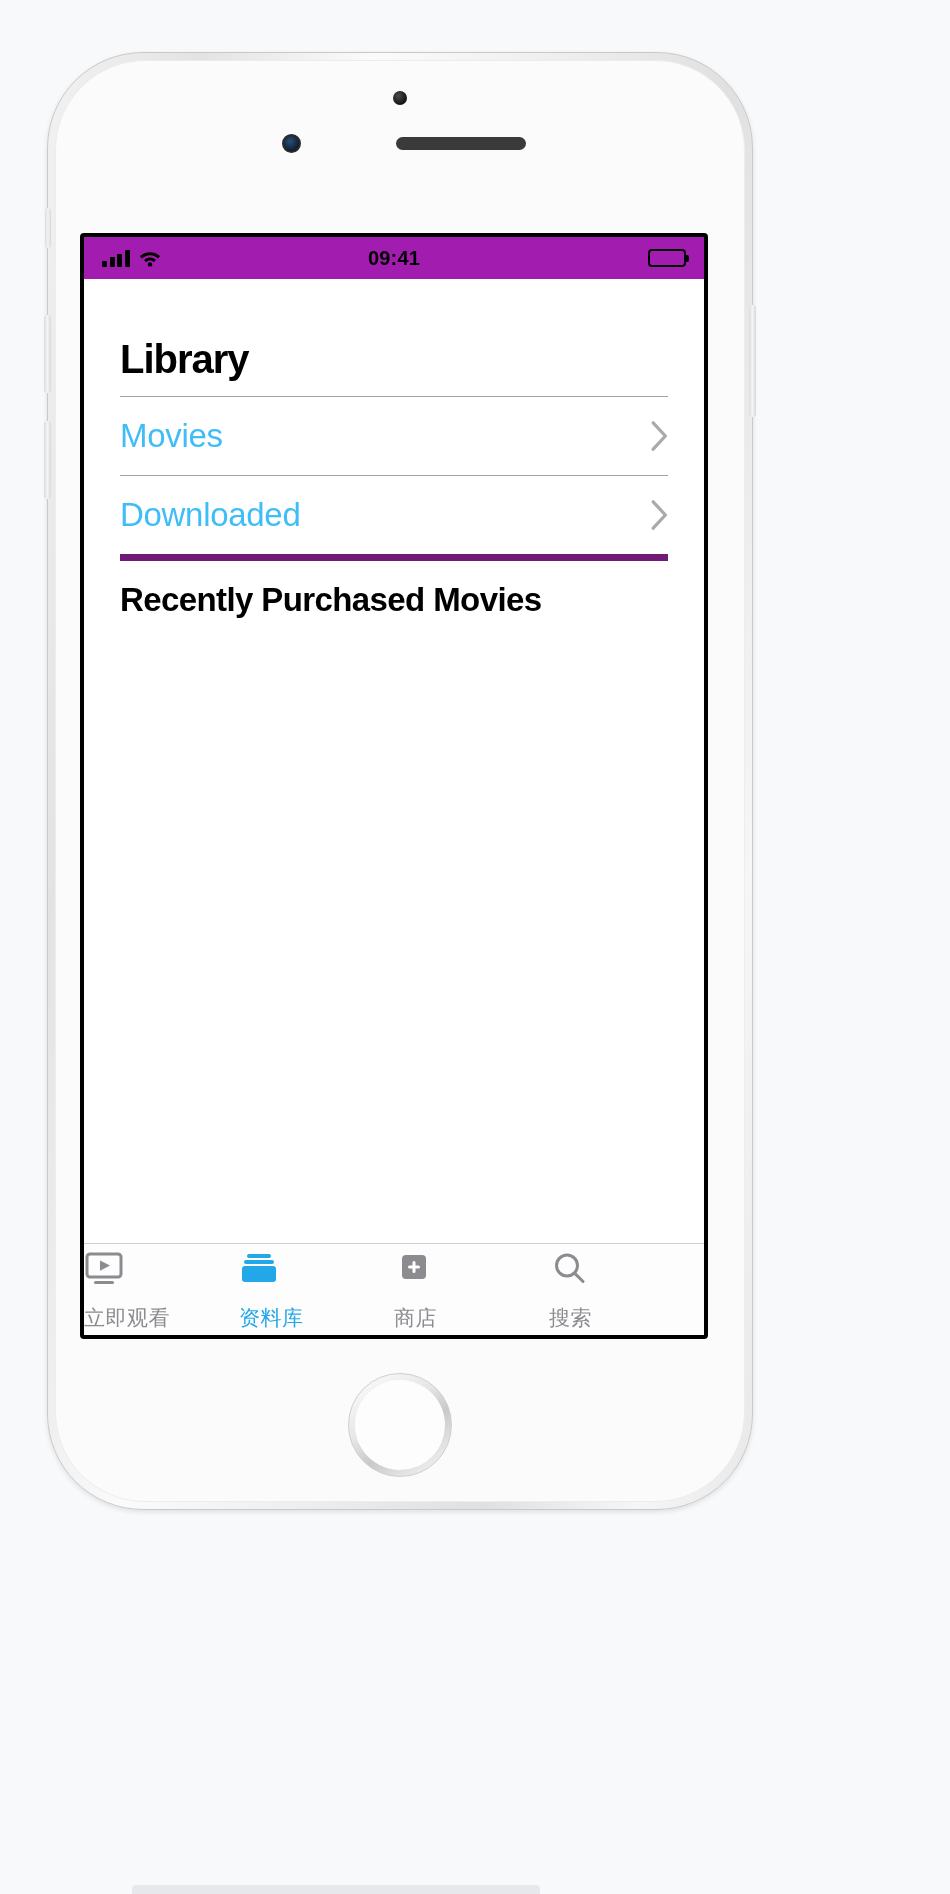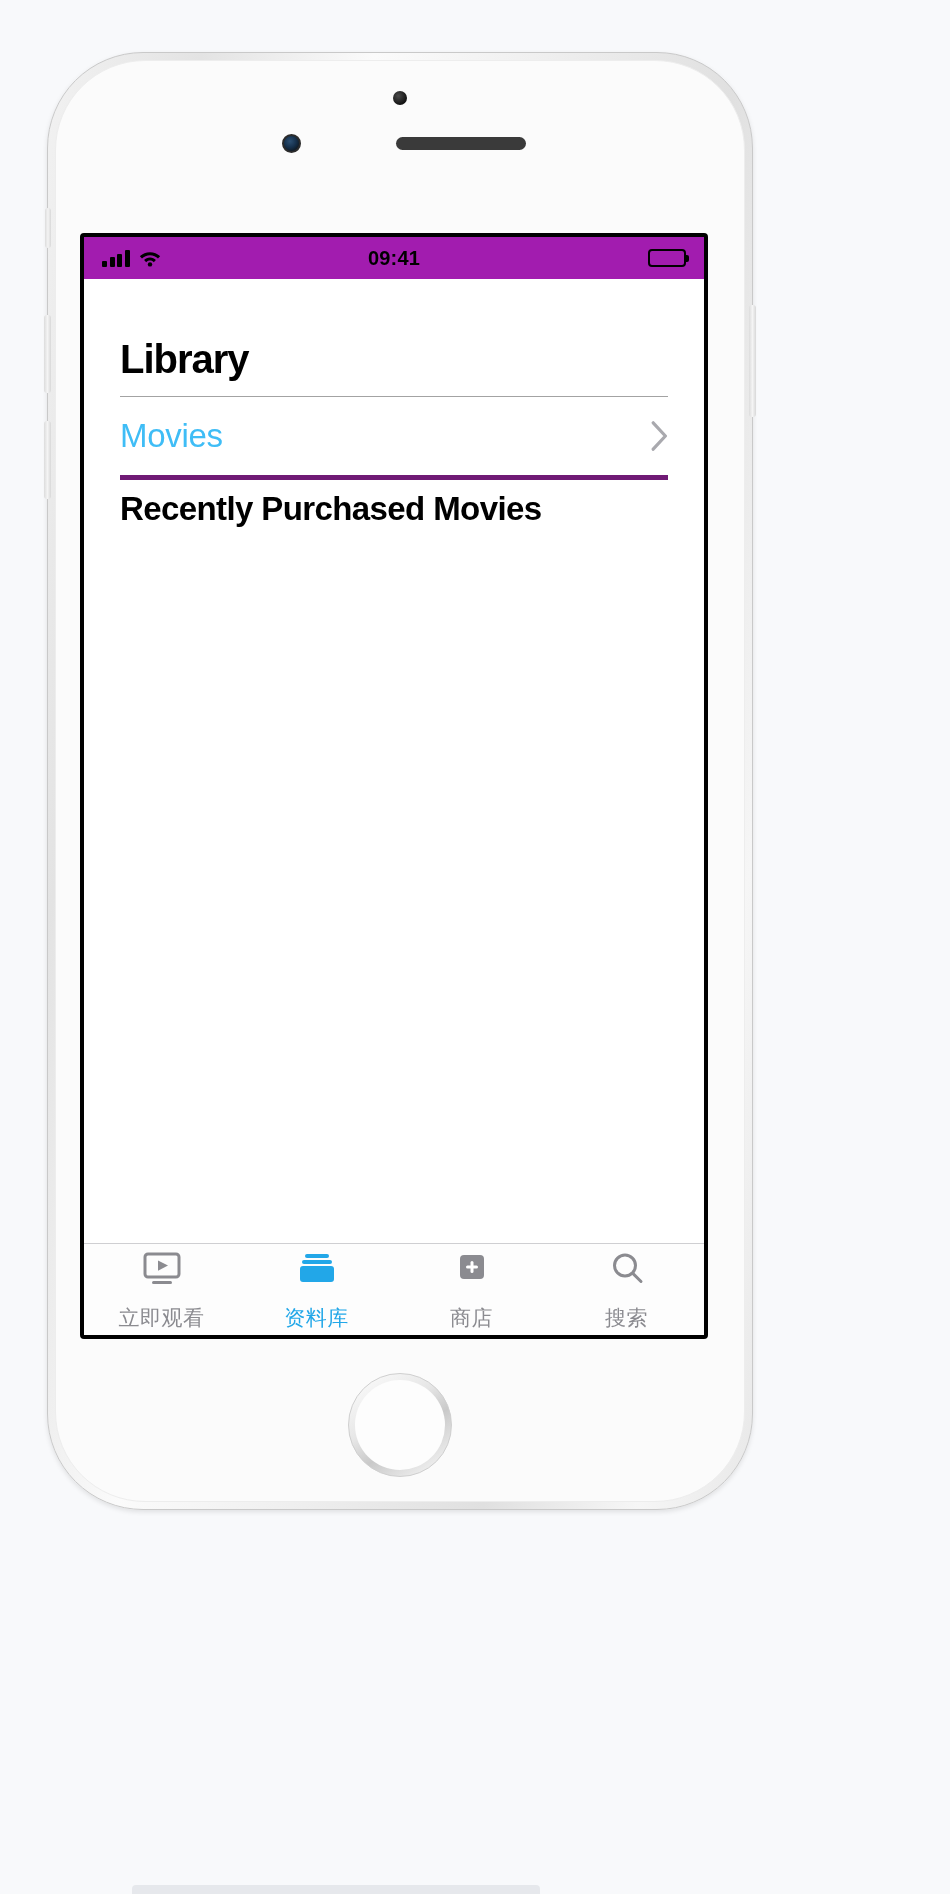--- a/index.html
+++ b/index.html
@@ -173,22 +173,22 @@
     color: #3fbdf6;
     letter-spacing: -0.3px;
   }
   .chev {
     width: 17px; height: 30px;
     flex: 0 0 17px;
   }
 
   .section-head {
     margin: 0 36px;
-    border-top: 5px solid #701a75;
-    padding: 10px 0 12px 0;
+    border-top: 7px solid #701a75;
+    padding: 20px 0 12px 0;
     font-size: 33px;
     font-weight: 700;
     letter-spacing: -0.6px;
     color: #000;
   }
 
   .shelf { padding: 6px 36px 0 36px; }
   .poster {
     width: 268px;
     height: 404px;
@@ -212,21 +212,21 @@
     height: 92px;
     border-top: 1px solid #cfcfd2;
     background: #fdfdfd;
     display: flex;
     align-items: stretch;
   }
   .tab {
     flex: 1 1 25%;
     display: flex;
     flex-direction: column;
-    align-items: center;
+    align-items: flex-start;
     justify-content: center;
     gap: 20px;
     color: #8b8b90;
   }
   .tab.active { color: #22a7e8; }
   .tab-icon { width: 40px; height: 36px; display: block; }
   .tab-label { font-size: 21px; letter-spacing: 0.5px; line-height: 1; }
 
   
   .bottom-strip {
@@ -289,20 +289,26 @@
 
       <div class="page-title">Library</div>
 
       <div class="list-row">
         <span class="list-row-label">Movies</span>
         <svg class="chev" viewBox="0 0 17 30">
           <path d="M2.2 1.8 L14.4 15 L2.2 28.2" fill="none" stroke="#a9a9ae" stroke-width="3.2" stroke-linecap="round" stroke-linejoin="round"></path>
         </svg>
       </div>
 
+      <div class="list-row">
+        <span class="list-row-label">Downloaded</span>
+        <svg class="chev" viewBox="0 0 17 30">
+          <path d="M2.2 1.8 L14.4 15 L2.2 28.2" fill="none" stroke="#a9a9ae" stroke-width="3.2" stroke-linecap="round" stroke-linejoin="round"></path>
+        </svg>
+      </div>
 
       <div class="section-head">Recently Purchased Movies</div>
 
 
     </div>
 
     <div class="tabbar">
 
       <div class="tab">
         <svg class="tab-icon" viewBox="0 0 40 36">

